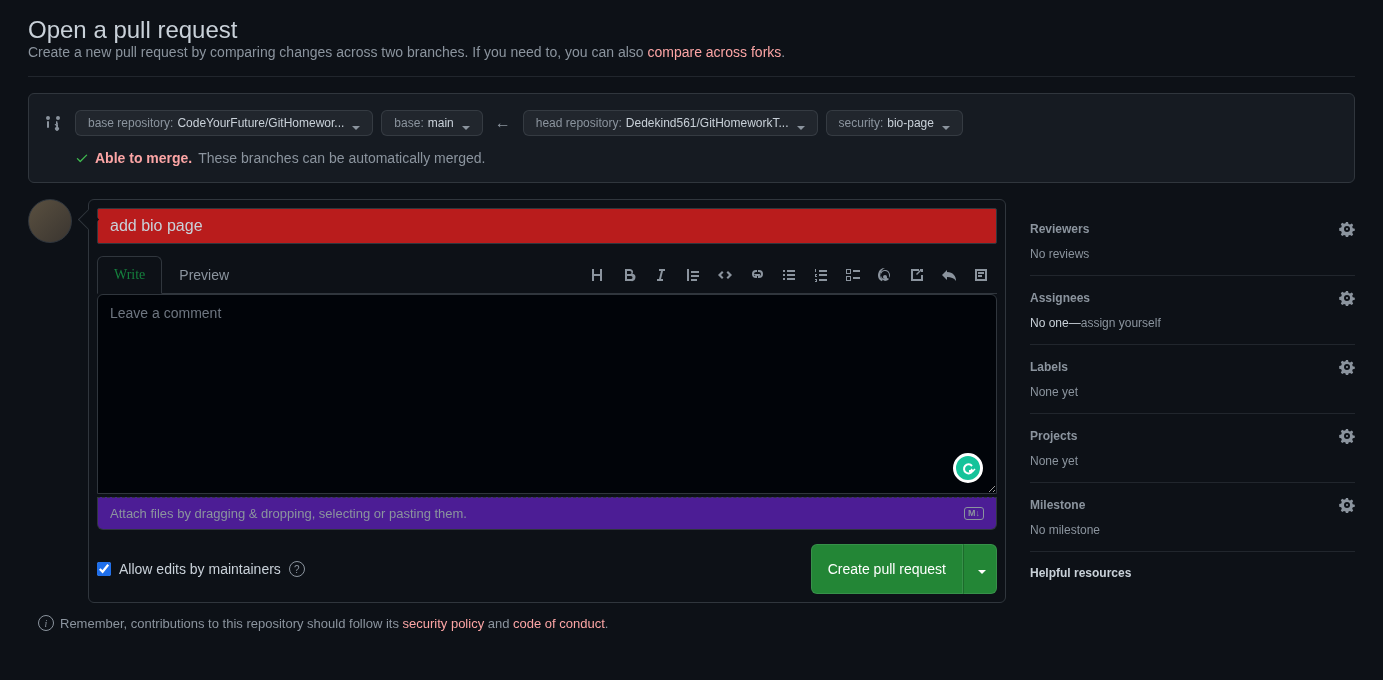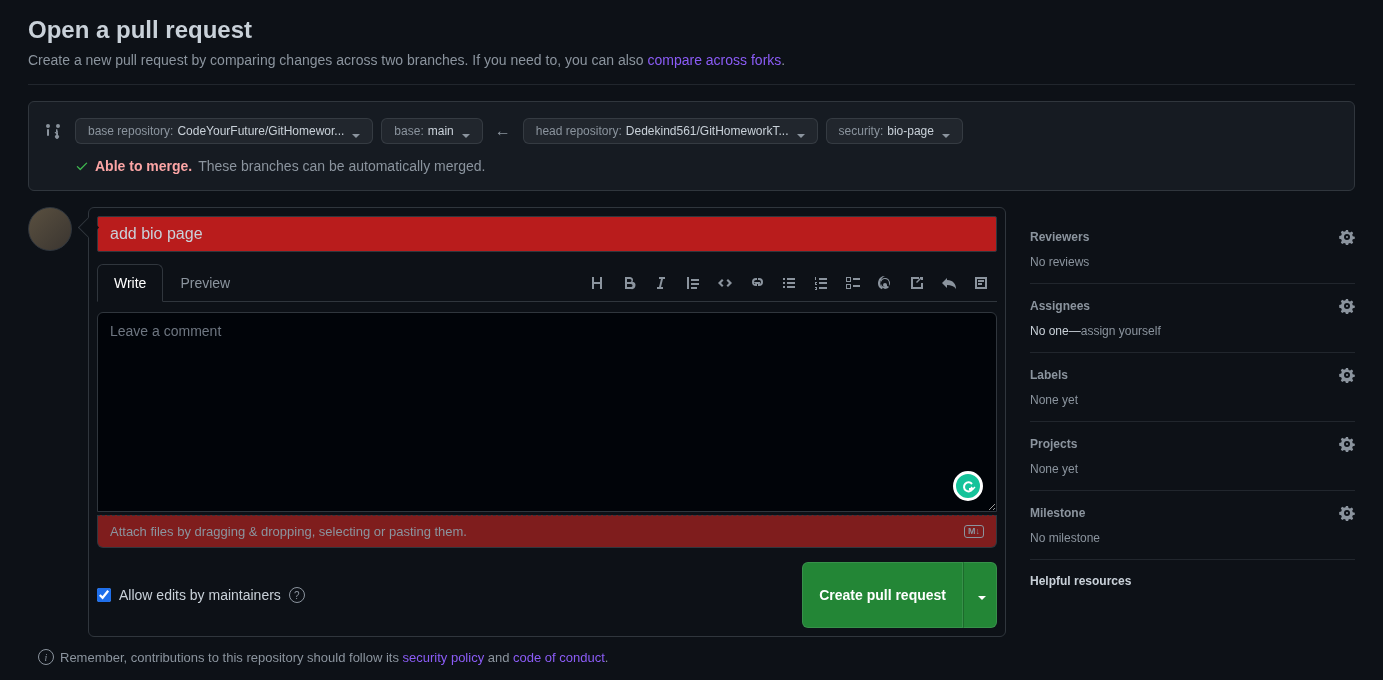--- a/index.html
+++ b/index.html
@@ -8,31 +8,30 @@
   color: #c9d1d9;
   font-family: -apple-system, BlinkMacSystemFont, "Segoe UI", Helvetica, Arial, sans-serif;
   font-size: 14px;
   width: 1383px;
   height: 680px;
   overflow: hidden;
 }
 .container { padding: 16px 28px; }
 .page-title {
   font-size: 24px;
-  font-weight: 700;
+  font-weight: 400;
   color: #c9d1d9;
-  margin-bottom: 8px;
 }
 .page-subtitle {
   color: #8b949e;
   font-size: 14px;
   padding-bottom: 16px;
   border-bottom: 1px solid #21262d;
 }
-.link { color: #8b5cf6; text-decoration: none; }
+.link { color: #fca5a5; text-decoration: none; }
 
 .compare-box {
   border: 1px solid #30363d;
   border-radius: 6px;
   background: #161b22;
   margin-top: 16px;
   padding: 16px;
 }
 .compare-row {
   display: flex;
@@ -134,37 +133,37 @@
 .tab {
   padding: 10px 16px;
   font-size: 14px;
   color: #8b949e;
   cursor: pointer;
   border: 1px solid transparent;
   border-radius: 6px 6px 0 0;
   margin-bottom: -1px;
 }
 .tab.active {
-  color: #ffffff;
+  color: #15803d;
   background: #0d1117;
   border-color: #30363d;
   border-bottom-color: #0d1117;
+  font-family: Liberation Serif, serif;
 }
 .toolbar {
   margin-left: auto;
   display: flex;
   gap: 16px;
   color: #8b949e;
   padding-right: 8px;
 }
 .toolbar span { cursor: pointer; display: inline-flex; align-items: center; }
 .toolbar svg { width: 16px; height: 16px; fill: #8b949e; }
 .comment-area {
   position: relative;
-  margin-top: 10px;
 }
 .comment-textarea {
   width: 100%;
   min-height: 200px;
   background: #010409;
   border: 1px solid #30363d;
   border-radius: 6px 6px 0 0;
   padding: 10px 12px;
   font-size: 14px;
   color: #c9d1d9;
@@ -182,21 +181,21 @@
   border-radius: 50%;
   background: #15c39a;
   border: 3px solid #fff;
   display: flex;
   align-items: center;
   justify-content: center;
   color: #fff;
   font-weight: 700;
 }
 .attach-row {
-  background: #7f1d1d;
+  background: #4c1d95;
   border: 1px solid #30363d;
   border-top: 1px dashed #30363d;
   border-radius: 0 0 6px 6px;
   padding: 8px 12px;
   color: #8b949e;
   font-size: 13px;
   display: flex;
   justify-content: space-between;
   align-items: center;
 }
@@ -236,23 +235,23 @@
   justify-content: center;
   font-size: 10px;
   color: #8b949e;
 }
 .btn-group { display: flex; }
 .btn-primary {
   background: #238636;
   color: #fff;
   border: 1px solid rgba(240,246,252,0.1);
   border-radius: 6px 0 0 6px;
-  padding: 24px 16px;
+  padding: 16px 16px;
   font-size: 14px;
-  font-weight: 700;
+  font-weight: 400;
   cursor: pointer;
 }
 .btn-dropdown {
   background: #238636;
   color: #fff;
   border: 1px solid rgba(240,246,252,0.1);
   border-left: 1px solid rgba(0,0,0,0.2);
   border-radius: 0 6px 6px 0;
   padding: 8px 10px;
   cursor: pointer;

